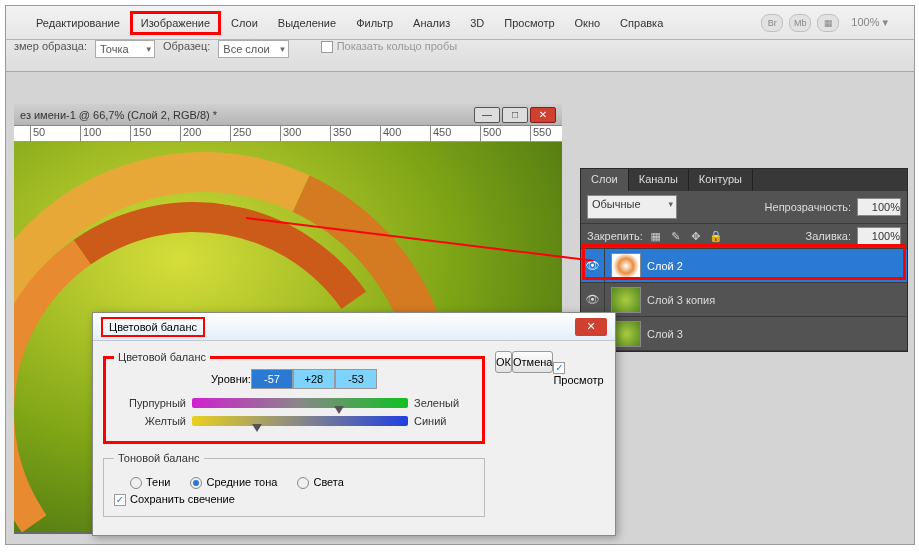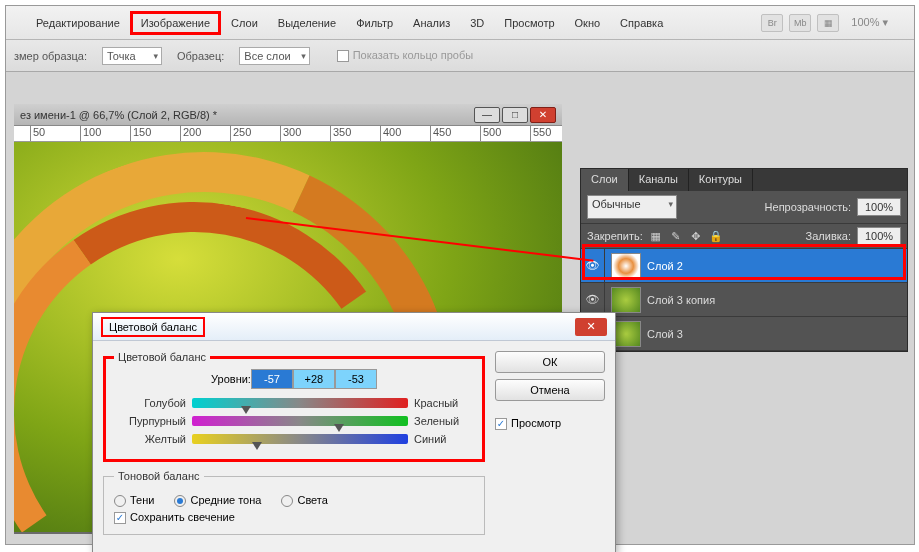--- a/index.html
+++ b/index.html
@@ -2,23 +2,23 @@
 <html><head>
 <meta charset="utf-8">
 <style>
 *{box-sizing:border-box;margin:0;padding:0;font-family:"Segoe UI",Tahoma,sans-serif;font-size:11px}
 body{background:#fff;width:919px;height:552px;position:relative;overflow:hidden}
 .app{border:1px solid #999;background:#d4d4d4;width:910px;height:540px;margin:5px;position:relative}
 .menubar{height:34px;background:linear-gradient(#f2f2f2,#e6e6e6);border-bottom:1px solid #b5b5b5;display:flex;align-items:center;padding:0 20px;gap:0}
 .menu-item{padding:6px 10px;color:#333;cursor:default}
 .menu-highlight{border:3px solid red;padding:3px 8px}
 .menubar-right{margin-left:auto;display:flex;align-items:center;gap:6px;color:#888}
-.iconbtn{width:22px;height:18px;background:#e2e2e2;border:1px solid #c0c0c0;border-radius:2px;display:flex;align-items:center;justify-content:center;color:#888;font-size:9px}
+.iconbtn{width:22px;height:18px;background:#e2e2e2;border:1px solid #c0c0c0;border-radius:8px;display:flex;align-items:center;justify-content:center;color:#888;font-size:9px}
 .zoom{color:#888;padding:0 6px}
-.optbar{height:32px;background:linear-gradient(#e8e8e8,#dcdcdc);border-bottom:1px solid #a8a8a8;display:flex;align-items:center;padding:0 8px;gap:15px;color:#555}
+.optbar{height:32px;background:linear-gradient(#e8e8e8,#dcdcdc);border-bottom:1px solid #a8a8a8;display:flex;padding:0 8px;gap:8px;color:#555}
 .optsel{background:#fff;border:1px solid #aaa;padding:1px 18px 1px 4px;position:relative;min-width:60px;height:18px;line-height:14px}
 .optsel::after{content:"▾";position:absolute;right:3px;top:1px;color:#666;font-size:9px}
 .chk{width:12px;height:12px;border:1px solid #999;background:#fff;display:inline-block;vertical-align:middle;margin-right:4px}
 .chk.on::after{content:"✓";color:#2a7ad4;font-size:10px;line-height:10px;display:block;text-align:center}
 .doc-win{position:absolute;left:8px;top:98px;width:548px;height:430px;background:#6a6a6a}
 .doc-title{height:22px;background:linear-gradient(#cfcfcf,#b5b5b5);display:flex;align-items:center;padding:0 6px;color:#333;border-bottom:1px solid #888}
 .win-btns{margin-left:auto;display:flex;gap:2px}
 .wbtn{width:26px;height:16px;border:1px solid #555;background:#ddd;border-radius:2px;display:flex;align-items:center;justify-content:center;font-size:10px}
 .wbtn.close{background:#d04030;color:#fff;border-color:#802018}
 .ruler-h{height:16px;background:#fff;display:flex;font-size:8px;color:#555;border-bottom:1px solid #999;position:relative;overflow:hidden;padding-left:16px}
@@ -26,54 +26,54 @@
 .canvas{position:relative;background:radial-gradient(ellipse at 30% 30%,#d6de3a,#7fa516 50%,#335e10);width:100%;height:390px;overflow:hidden}
 .swirl{position:absolute;left:-60px;top:10px;width:500px;height:500px;border-radius:50%;border:40px solid transparent;border-top-color:#e8a838;border-right-color:#d47a20;transform:rotate(-20deg)}
 .swirl2{position:absolute;left:-30px;top:60px;width:420px;height:420px;border-radius:50%;border:30px solid transparent;border-top-color:#cc5a18;border-left-color:#e88a30;transform:rotate(10deg)}
 .layers-panel{position:absolute;right:6px;top:162px;width:328px;background:#535353;border:1px solid #2a2a2a;color:#ddd}
 .panel-tabs{display:flex;background:#383838;height:22px}
 .ptab{padding:4px 10px;color:#ddd;border-right:1px solid #222}
 .ptab.active{background:#535353}
 .panel-row{display:flex;align-items:center;padding:4px 6px;gap:6px;border-bottom:1px solid #3a3a3a}
 .psel{background:#eee;border:1px solid #888;padding:1px 18px 1px 4px;min-width:90px;color:#333;position:relative;height:24px;line-height:14px}
 .psel::after{content:"▾";position:absolute;right:3px;color:#666;font-size:9px}
-.pval{background:#eee;border:1px solid #888;width:44px;height:18px;color:#333;text-align:center;line-height:16px}
+.pval{background:#eee;border:1px solid #888;width:44px;height:18px;color:#333;text-align:right;line-height:16px}
 .lock-row{display:flex;align-items:center;padding:3px 6px;gap:6px;border-bottom:1px solid #3a3a3a;font-size:10px}
 .lock-ico{width:14px;height:14px;display:flex;align-items:center;justify-content:center;color:#ccc}
 .layer{display:flex;align-items:center;height:34px;border-bottom:1px solid #3a3a3a}
 .layer.sel{background:#2a7ad4;color:#fff}
 .eye{width:24px;display:flex;align-items:center;justify-content:center;border-right:1px solid #3a3a3a;height:100%}
 .thumb{width:30px;height:26px;margin:0 6px;border:1px solid #888;background:#fff;display:flex;align-items:center;justify-content:center}
 .thumb.swirl-t{background:radial-gradient(circle,#fff,#e89040 40%,#fff 70%)}
 .thumb.green-t{background:radial-gradient(circle,#aacc40,#558820)}
 .layer-hi{border:3px solid red;position:absolute;right:8px;top:238px;width:324px;height:36px;pointer-events:none;z-index:5}
 .redline{position:absolute;border-top:2px solid red;transform-origin:left center;z-index:4}
 .dialog{position:absolute;left:86px;top:306px;width:524px;background:#f0f0f0;border:1px solid #888;box-shadow:2px 2px 8px rgba(0,0,0,.3);z-index:6}
 .dlg-title{height:28px;background:linear-gradient(#fff,#e4eef8);display:flex;align-items:center;padding:0 8px;border-bottom:1px solid #c0c8d4}
 .dlg-title-hi{border:2px solid red;padding:2px 6px}
 .dlg-close{margin-left:auto;width:32px;height:18px;background:#d04030;color:#fff;border-radius:2px;display:flex;align-items:center;justify-content:center;font-size:11px}
 .dlg-body{display:flex;padding:10px;gap:10px}
 .dlg-left{flex:1}
-.dlg-right{width:110px;display:flex;flex-direction:column;gap:6px}
+.dlg-right{width:110px;display:flex;flex-direction:row;}
 .dbtn{height:22px;background:linear-gradient(#fdfdfd,#e2e2e2);border:1px solid #999;border-radius:3px;display:flex;align-items:center;justify-content:center}
 fieldset{border:1px solid #bbb;padding:8px 10px 10px;margin-bottom:8px;position:relative}
 legend{padding:0 4px;color:#333}
 .fs-hi{border:3px solid red;padding:6px 8px 8px}
 .levels{display:flex;align-items:center;gap:0;justify-content:center;margin-bottom:8px}
 .lvl-in{width:42px;height:20px;border:1px solid #999;background:#7dd3fc;text-align:center;line-height:18px}
 .lvl-in.sel{background:#2a7ad4;color:#fff}
 .slider-row{display:flex;align-items:center;gap:6px;margin:6px 0}
 .slbl{width:72px;text-align:right;color:#333}
 .slbl-r{width:60px;text-align:left;color:#333}
 .slider{flex:1;height:10px;position:relative;border-radius:2px}
 .grad-rc{background:linear-gradient(to right,#00d0d0,#888,#e02020)}
 .grad-mg{background:linear-gradient(to right,#d020d0,#888,#10c020)}
 .grad-yb{background:linear-gradient(to right,#e8d020,#888,#2040e0)}
 .knob{position:absolute;top:8px;width:0;height:0;border-left:5px solid transparent;border-right:5px solid transparent;border-top:8px solid #555;transform:translateX(-5px)}
-.tone-row{display:flex;gap:20px;align-items:center;margin:4px 0}
+.tone-row{display:flex;gap:20px;align-items:center;margin:4px 16px}
 .radio{width:12px;height:12px;border:1px solid #888;border-radius:50%;display:inline-block;vertical-align:middle;margin-right:4px;position:relative}
 .radio.on::after{content:"";position:absolute;left:2px;top:2px;width:6px;height:6px;background:#2a7ad4;border-radius:50%}
 </style>
 </head>
 <body>
 
 <div class="app">
   <div class="menubar">
     <span class="menu-item">Редактирование</span>
     <span class="menu-item menu-highlight">Изображение</span>
@@ -91,21 +91,21 @@
       <span class="iconbtn">▦</span>
       <span class="zoom">100% ▾</span>
     </div>
   </div>
 
   <div class="optbar">
     <span>змер образца:</span>
     <span class="optsel">Точка</span>
     <span>Образец:</span>
     <span class="optsel">Все слои</span>
-    <span style="margin-left:12px"><span class="chk"></span><span style="color:#999">Показать кольцо пробы</span></span>
+    <span style="margin-left:24px"><span class="chk"></span><span style="color:#999">Показать кольцо пробы</span></span>
   </div>
 
   <div class="doc-win">
     <div class="doc-title">
       <span>ез имени-1 @ 66,7% (Слой 2, RGB/8) *</span>
       <div class="win-btns">
         <span class="wbtn">—</span>
         <span class="wbtn">□</span>
         <span class="wbtn close">✕</span>
       </div>
@@ -178,27 +178,20 @@
       <div class="dlg-left">
         <fieldset class="fs-hi">
           <legend>Цветовой баланс</legend>
           <div class="levels">
             <span>Уровни:</span>
             <span class="lvl-in sel">-57</span>
             <span class="lvl-in">+28</span>
             <span class="lvl-in">-53</span>
           </div>
           <div class="slider-row">
-            <span class="slbl">Голубой</span>
-            <span class="slider grad-rc">
-                <span class="knob" style="left:25%"></span>
-              </span>
-            <span class="slbl-r">Красный</span>
-          </div>
-          <div class="slider-row">
             <span class="slbl">Пурпурный</span>
             <span class="slider grad-mg">
                 <span class="knob" style="left:68%"></span>
               </span>
             <span class="slbl-r">Зеленый</span>
           </div>
           <div class="slider-row">
             <span class="slbl">Желтый</span>
             <span class="slider grad-yb">
                 <span class="knob" style="left:30%"></span>

